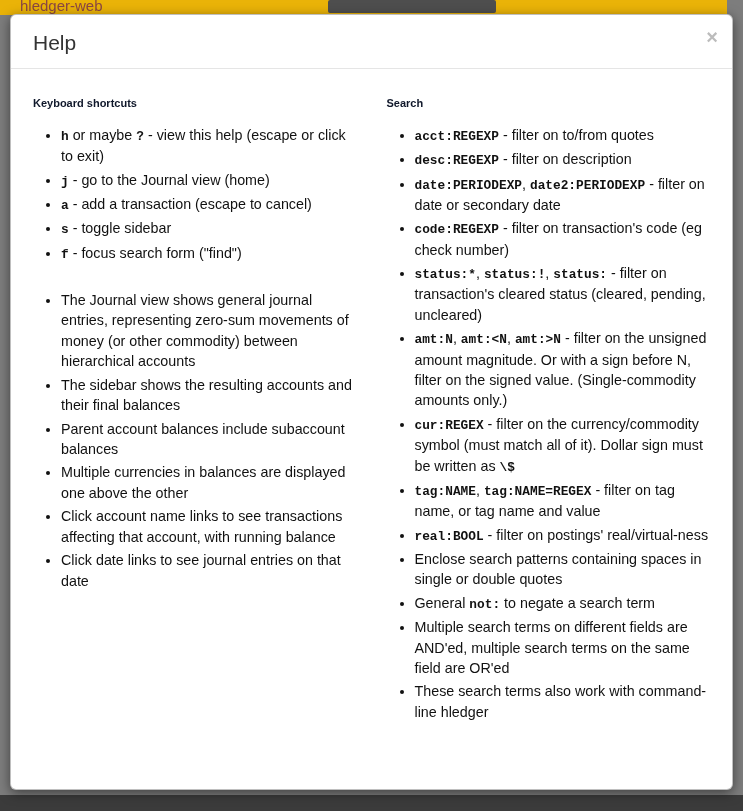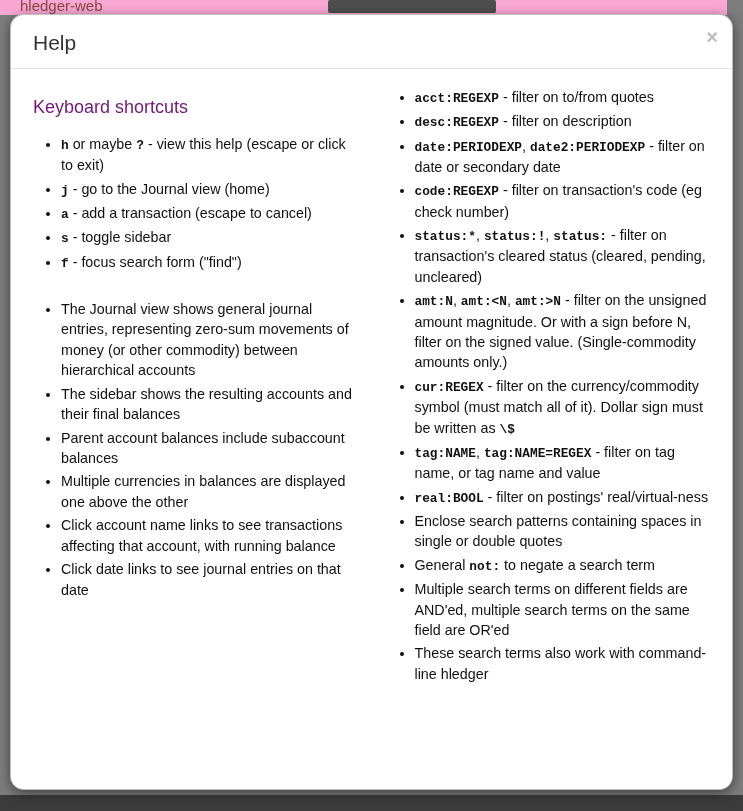--- a/index.html
+++ b/index.html
@@ -6,40 +6,40 @@
   html, body { width: 743px; height: 811px; }
   body {
     position: relative;
     overflow: hidden;
     background: #7d7d7d;
     font-family: "Liberation Sans", sans-serif;
   }
   
   .top-strip {
     position: absolute; top: 0; left: 0; right: 16px; height: 15px;
-    background: #f9a8d4;
+    background: #eab308;
   }
   .brand {
     position: absolute; left: 20px; top: -3px;
     color: #8a4743; font-size: 15px; text-decoration: none;
   }
   .obscured-heading {
     position: absolute; left: 328px; top: 0; width: 168px; height: 13px;
     background: #4e4e4e; border-radius: 2px;
   }
   .bottom-strip {
     position: absolute; bottom: 0; left: 0; right: 0; height: 16px;
     background: #3b3b3b;
   }
   
   .modal {
     position: absolute; left: 10px; top: 14px; width: 723px; height: 776px;
     background: #ffffff;
     border: 1px solid rgba(0,0,0,0.25);
-    border-radius: 14px;
+    border-radius: 6px;
     box-shadow: 0 3px 12px rgba(0,0,0,0.5);
     overflow: hidden;
   }
   .modal-header {
     position: relative;
     padding: 16px 20px 13px 22px;
     border-bottom: 1px solid #e5e5e5;
   }
   .modal-title {
     font-size: 21px; font-weight: 500; color: #333333;
@@ -49,21 +49,21 @@
     border: none; background: none; cursor: pointer;
     color: #bcbcbc; font-size: 20px; font-weight: bold;
     line-height: 1; font-family: "Liberation Sans", sans-serif;
   }
   .modal-body {
     display: flex; gap: 28px;
     padding: 18px 20px 10px 22px;
   }
   .col { flex: 1; min-width: 0; }
   .section-heading {
-    font-size: 18px; font-weight: normal; color: #701a75;
+    font-size: 11px; font-weight: bold; color: #0f172a;
     margin: 10px 0 16px;
   }
   .col ul {
     list-style: disc;
     margin: 0 0 26px;
     padding-left: 28px;
   }
   .col li {
     font-size: 14.3px;
     line-height: 1.43;
@@ -104,20 +104,21 @@
         <ul>
           <li><span>The Journal view shows general journal entries, representing zero-sum movements of money (or other commodity) between hierarchical accounts</span></li>
           <li><span>The sidebar shows the resulting accounts and their final balances</span></li>
           <li><span>Parent account balances include subaccount balances</span></li>
           <li><span>Multiple currencies in balances are displayed one above the other</span></li>
           <li><span>Click account name links to see transactions affecting that account, with running balance</span></li>
           <li><span>Click date links to see journal entries on that date</span></li>
         </ul>
       </div>
     <div class="col">
+        <h3 class="section-heading">Search</h3>
         <ul>
           <li><code>acct:REGEXP</code><span> - filter on to/from quotes</span></li>
           <li><code>desc:REGEXP</code><span> - filter on description</span></li>
           <li><code>date:PERIODEXP</code><span>, </span><code>date2:PERIODEXP</code><span> - filter on date or secondary date</span></li>
           <li><code>code:REGEXP</code><span> - filter on transaction's code (eg check number)</span></li>
           <li><code>status:*</code><span>, </span><code>status:!</code><span>, </span><code>status:</code><span> - filter on transaction's cleared status (cleared, pending, uncleared)</span></li>
           <li><code>amt:N</code><span>, </span><code>amt:&lt;N</code><span>, </span><code>amt:&gt;N</code><span> - filter on the unsigned amount magnitude. Or with a sign before N, filter on the signed value. (Single-commodity amounts only.)</span></li>
           <li><code>cur:REGEX</code><span> - filter on the currency/commodity symbol (must match all of it). Dollar sign must be written as </span><code>\$</code></li>
           <li><code>tag:NAME</code><span>, </span><code>tag:NAME=REGEX</code><span> - filter on tag name, or tag name and value</span></li>
           <li><code>real:BOOL</code><span> - filter on postings' real/virtual-ness</span></li>

